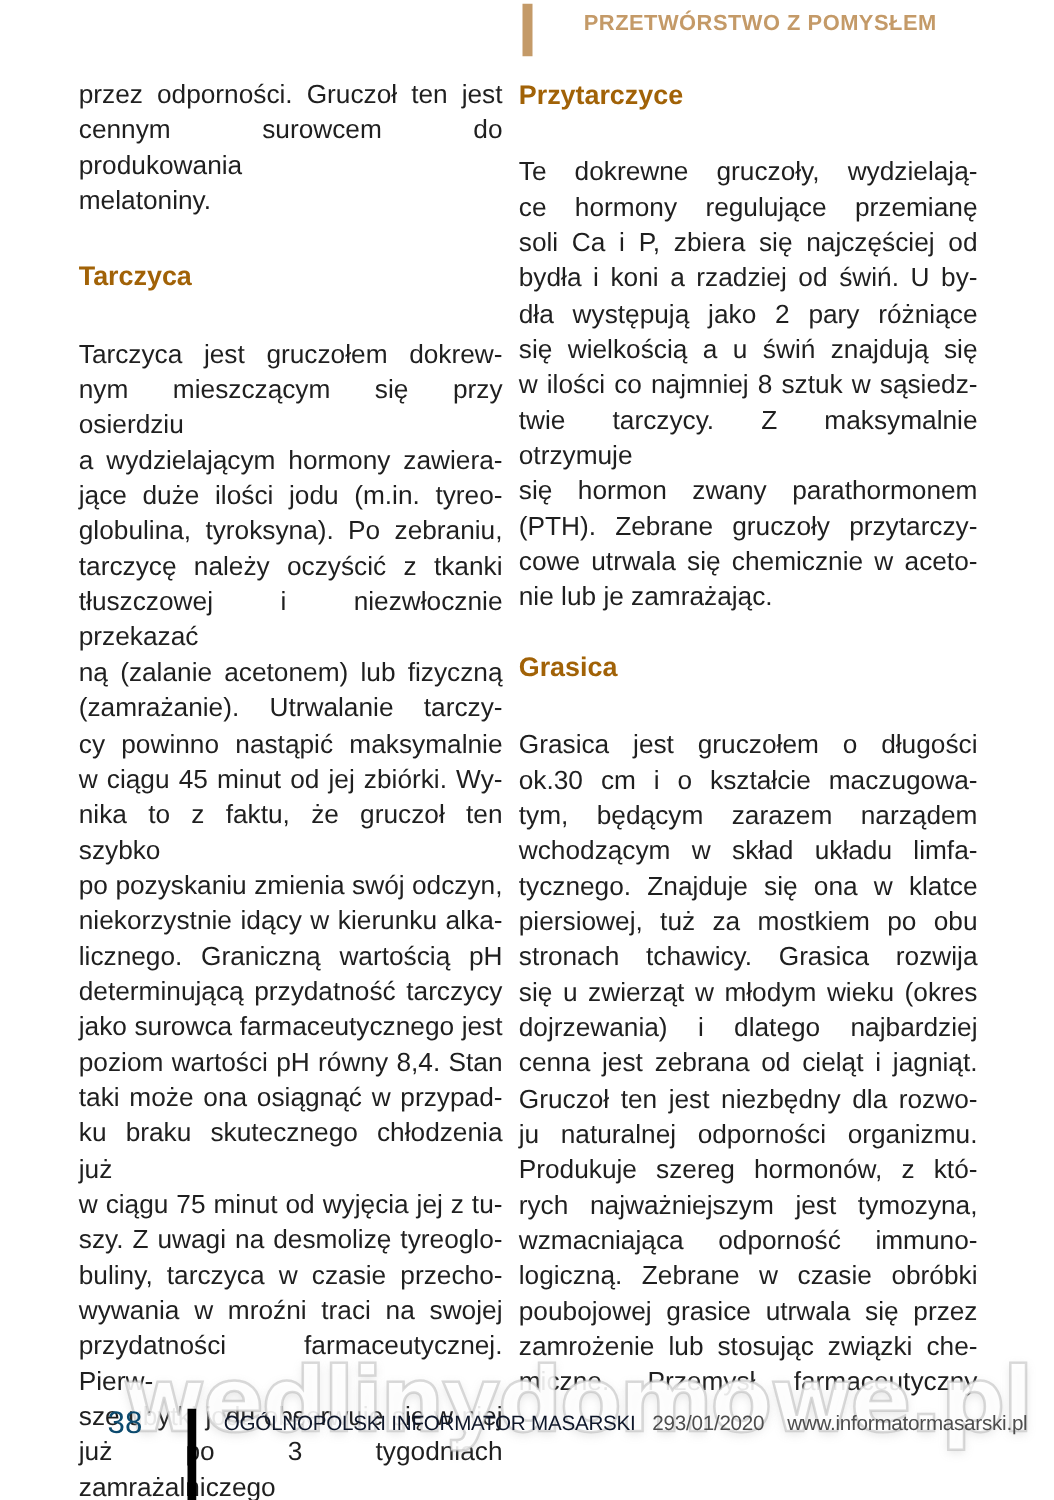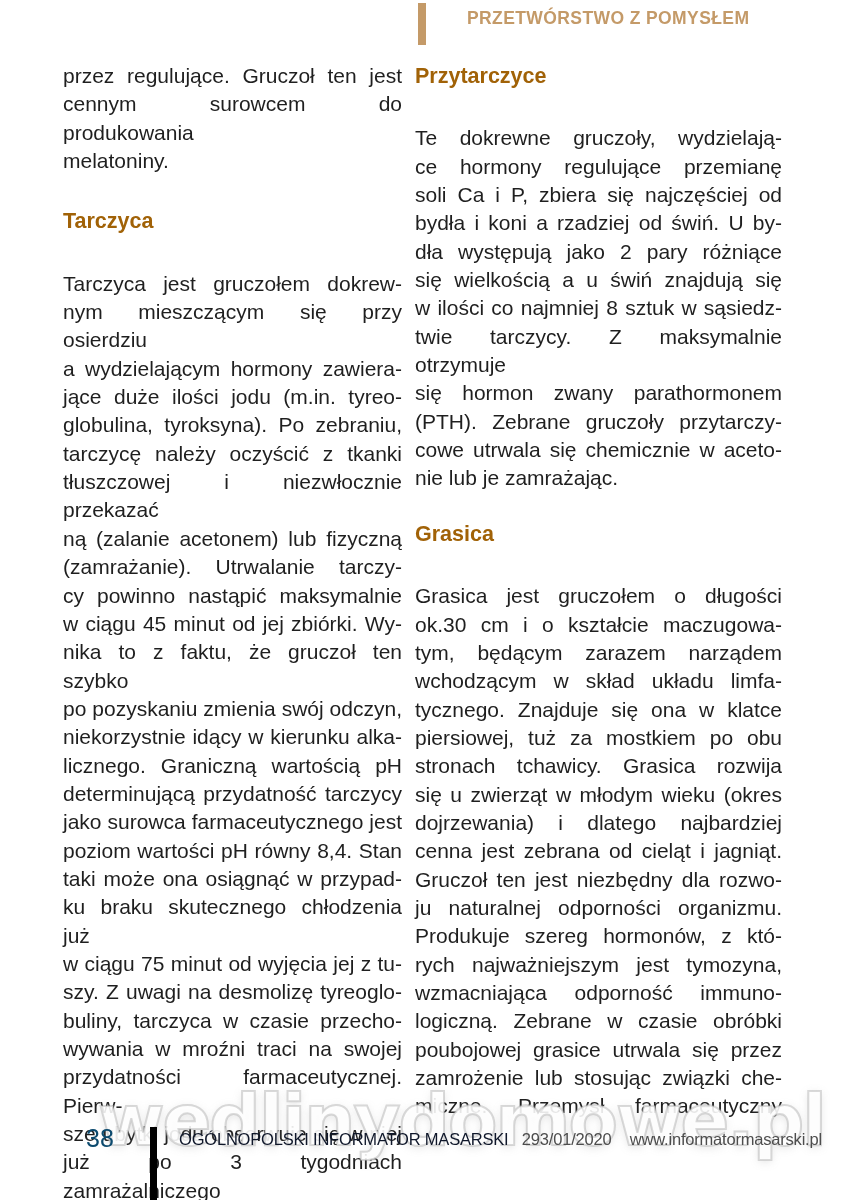--- a/index.html
+++ b/index.html
@@ -93,21 +93,21 @@
 </head>
 <body>
 
 <div class="page">
 
   <div class="accent-bar"></div>
   <div class="kicker">PRZETWÓRSTWO Z POMYSŁEM</div>
 
   <div class="col col-left">
     <div class="para">
-        <div class="jline">przez regulujące. Gruczoł ten jest</div>
+        <div class="jline">przez odporności. Gruczoł ten jest</div>
         <div class="jline">cennym surowcem do produkowania</div>
         <div class="jline last">melatoniny.</div>
       </div>
     <h2 class="heading mt-small">Tarczyca</h2>
     <div class="para">
         <div class="jline">Tarczyca jest gruczołem dokrew-</div>
         <div class="jline">nym mieszczącym się przy osierdziu</div>
         <div class="jline">a wydzielającym hormony zawiera-</div>
         <div class="jline">jące duże ilości jodu (m.in. tyreo-</div>
         <div class="jline">globulina, tyroksyna). Po zebraniu,</div>

